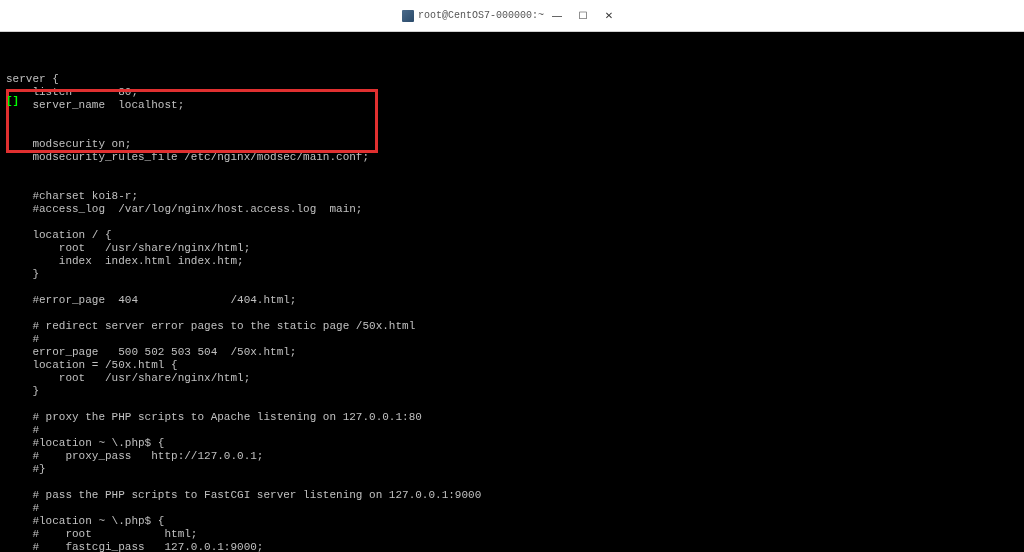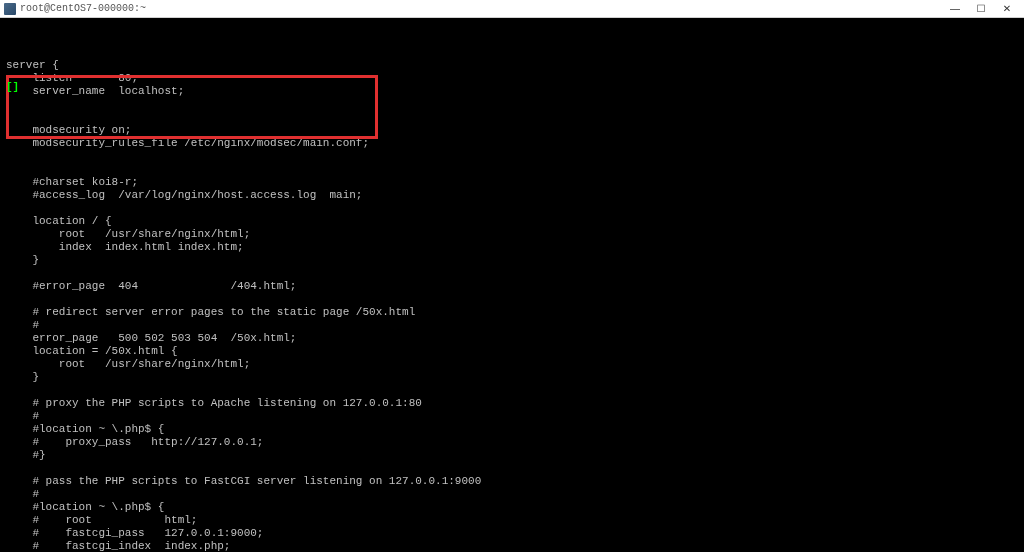--- a/index.html
+++ b/index.html
@@ -17,26 +17,26 @@
     
     .window {
       width: 1024px;
       height: 552px;
       background: #fff;
       display: flex;
       flex-direction: column;
     }
     
     .titlebar {
-      height: 18px;
+      height: 32px;
       background: #ffffff;
       border-bottom: 1px solid #d0d0d0;
       display: flex;
       align-items: center;
-      justify-content: space-between;
+      justify-content: center;
       padding: 0 4px;
       font-size: 10px;
       color: #555;
     }
     
     .titlebar-left {
       display: flex;
       align-items: center;
       gap: 4px;
     }

